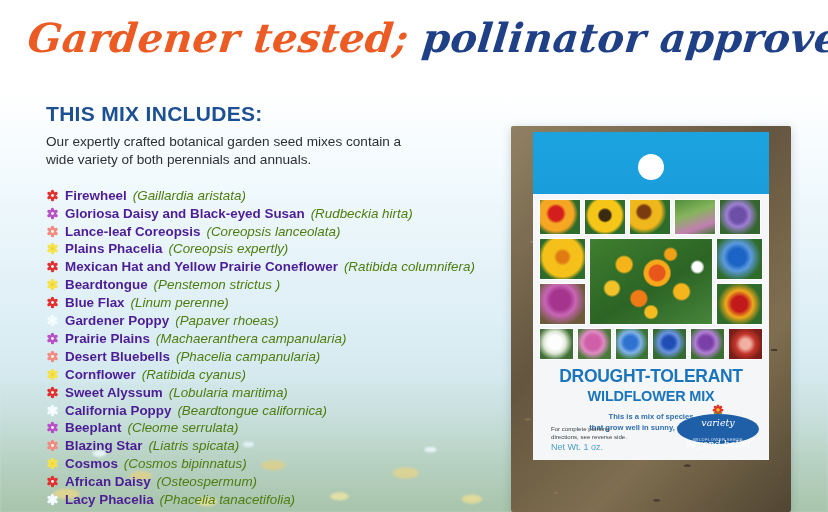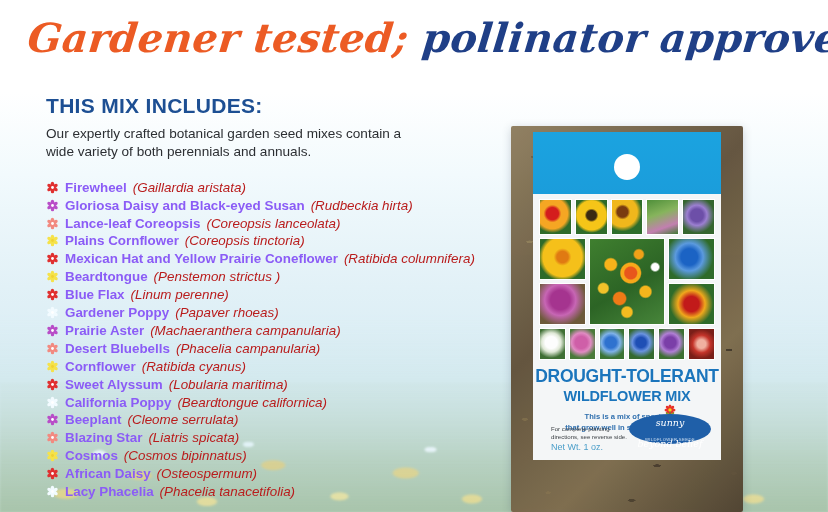--- a/index.html
+++ b/index.html
@@ -42,32 +42,32 @@
   .headline{position:absolute;left:28px;top:14px;width:790px;
     font-family:"DejaVu Serif",serif;font-style:italic;font-weight:700;
     font-size:40px;letter-spacing:.2px;white-space:nowrap;
     transform:skewX(-6deg);}
   .headline .o{color:#ec5b24;}
   .headline .n{color:#1f3f87;}
 
   
   .left{position:absolute;left:46px;top:86px;width:470px;}
   .mix-title{color:#1d4f93;font-weight:700;font-size:21px;letter-spacing:.3px;
-    margin:8px 0 7px 0;}
+    margin:16px 0 7px 0;}
   .intro{color:#2c2f33;font-size:13.6px;line-height:1.35;margin:0 0 17px 0;max-width:380px;}
 
   .list{list-style:none;margin:0;padding:0;}
   .row{display:flex;align-items:baseline;gap:6px;
     line-height:1;margin-bottom:2.5px;white-space:nowrap;}
   .bullet{flex:0 0 auto;width:13px;height:13px;position:relative;top:2px;}
-  .common{color:#8b5cf6;font-weight:700;font-size:13.4px;}
-  .latin{color:#b91c1c;font-style:italic;font-size:13.4px;}
+  .common{color:#4c1d95;font-weight:700;font-size:13.4px;}
+  .latin{color:#4d7c0f;font-style:italic;font-size:13.4px;}
 
   
-  .packet{position:absolute;left:511px;top:126px;width:232px;height:386px;border-radius:23px;}
+  .packet{position:absolute;left:511px;top:126px;width:280px;height:386px;border-radius:23px;}
   .pk-film{position:absolute;inset:0;border-radius:2px;overflow:hidden;
     background:linear-gradient(to bottom,#e9e6e0,#cdc7bd);
     box-shadow:0 2px 10px rgba(40,60,80,.22);}
   .pk-seeds{position:absolute;inset:0;
     background:
       radial-gradient(ellipse 5px 2px at 10% 8%,#6b5a3e 0 60%,transparent 70%),
       radial-gradient(ellipse 4px 2px at 22% 14%,#3d3223 0 60%,transparent 70%),
       radial-gradient(ellipse 6px 2px at 37% 6%,#8a7750 0 60%,transparent 70%),
       radial-gradient(ellipse 5px 2px at 55% 12%,#574731 0 60%,transparent 70%),
       radial-gradient(ellipse 4px 2px at 72% 7%,#7d6a46 0 60%,transparent 70%),
@@ -234,22 +234,22 @@
                 <ellipse cx="12" cy="6.4" rx="3.4" ry="5.2" transform="rotate(0 12 12)"></ellipse>
                 <ellipse cx="12" cy="6.4" rx="3.4" ry="5.2" transform="rotate(60 12 12)"></ellipse>
                 <ellipse cx="12" cy="6.4" rx="3.4" ry="5.2" transform="rotate(120 12 12)"></ellipse>
                 <ellipse cx="12" cy="6.4" rx="3.4" ry="5.2" transform="rotate(180 12 12)"></ellipse>
                 <ellipse cx="12" cy="6.4" rx="3.4" ry="5.2" transform="rotate(240 12 12)"></ellipse>
                 <ellipse cx="12" cy="6.4" rx="3.4" ry="5.2" transform="rotate(300 12 12)"></ellipse>
               </g>
               <circle cx="12" cy="12" r="2.6" fill="#f0d132"></circle>
             </svg>
           </span>
-          <span class="common">Plains Cornflower</span>
-          <span class="latin">(Coreopsis tinctoria)</span>
+          <span class="common">Plains Phacelia</span>
+          <span class="latin">(Coreopsis expertly)</span>
         </li>
         <li class="row">
           <span class="bullet">
             <svg viewBox="0 0 24 24" width="13" height="13">
               <g fill="#e03030">
                 <ellipse cx="12" cy="6.4" rx="3.4" ry="5.2" transform="rotate(0 12 12)"></ellipse>
                 <ellipse cx="12" cy="6.4" rx="3.4" ry="5.2" transform="rotate(60 12 12)"></ellipse>
                 <ellipse cx="12" cy="6.4" rx="3.4" ry="5.2" transform="rotate(120 12 12)"></ellipse>
                 <ellipse cx="12" cy="6.4" rx="3.4" ry="5.2" transform="rotate(180 12 12)"></ellipse>
                 <ellipse cx="12" cy="6.4" rx="3.4" ry="5.2" transform="rotate(240 12 12)"></ellipse>
@@ -319,21 +319,21 @@
                 <ellipse cx="12" cy="6.4" rx="3.4" ry="5.2" transform="rotate(0 12 12)"></ellipse>
                 <ellipse cx="12" cy="6.4" rx="3.4" ry="5.2" transform="rotate(60 12 12)"></ellipse>
                 <ellipse cx="12" cy="6.4" rx="3.4" ry="5.2" transform="rotate(120 12 12)"></ellipse>
                 <ellipse cx="12" cy="6.4" rx="3.4" ry="5.2" transform="rotate(180 12 12)"></ellipse>
                 <ellipse cx="12" cy="6.4" rx="3.4" ry="5.2" transform="rotate(240 12 12)"></ellipse>
                 <ellipse cx="12" cy="6.4" rx="3.4" ry="5.2" transform="rotate(300 12 12)"></ellipse>
               </g>
               <circle cx="12" cy="12" r="2.6" fill="#ffffff"></circle>
             </svg>
           </span>
-          <span class="common">Prairie Aster</span>
+          <span class="common">Prairie Plains</span>
           <span class="latin">(Machaeranthera campanularia)</span>
         </li>
         <li class="row">
           <span class="bullet">
             <svg viewBox="0 0 24 24" width="13" height="13">
               <g fill="#f28a80">
                 <ellipse cx="12" cy="6.4" rx="3.4" ry="5.2" transform="rotate(0 12 12)"></ellipse>
                 <ellipse cx="12" cy="6.4" rx="3.4" ry="5.2" transform="rotate(60 12 12)"></ellipse>
                 <ellipse cx="12" cy="6.4" rx="3.4" ry="5.2" transform="rotate(120 12 12)"></ellipse>
                 <ellipse cx="12" cy="6.4" rx="3.4" ry="5.2" transform="rotate(180 12 12)"></ellipse>
@@ -550,21 +550,21 @@
                 <ellipse cx="12" cy="4.2" rx="2.1" ry="3.6" transform="rotate(225 12 8)"></ellipse>
                 <ellipse cx="12" cy="4.2" rx="2.1" ry="3.6" transform="rotate(270 12 8)"></ellipse>
                 <ellipse cx="12" cy="4.2" rx="2.1" ry="3.6" transform="rotate(315 12 8)"></ellipse>
               </g>
               <circle cx="12" cy="8" r="2.3" fill="#f5d020"></circle>
               <path d="M12 10 L12 20" stroke="#3f9c35" stroke-width="1.6" fill="none"></path>
               <path d="M12 16 L7.5 12 M12 16 L16.5 12" stroke="#6ab82f" stroke-width="1.8" fill="none" stroke-linecap="round"></path>
             </svg>
           </span>
           <div class="logo-oval">
-            <div class="logo-t1">sunny</div>
+            <div class="logo-t1">variety</div>
             <div class="logo-t2">beyond belief</div>
             <div class="logo-t3">WILDFLOWER SEEDS</div>
           </div>
         </div>
       </div>
     </div>
   </div>
 
 </div>
 

